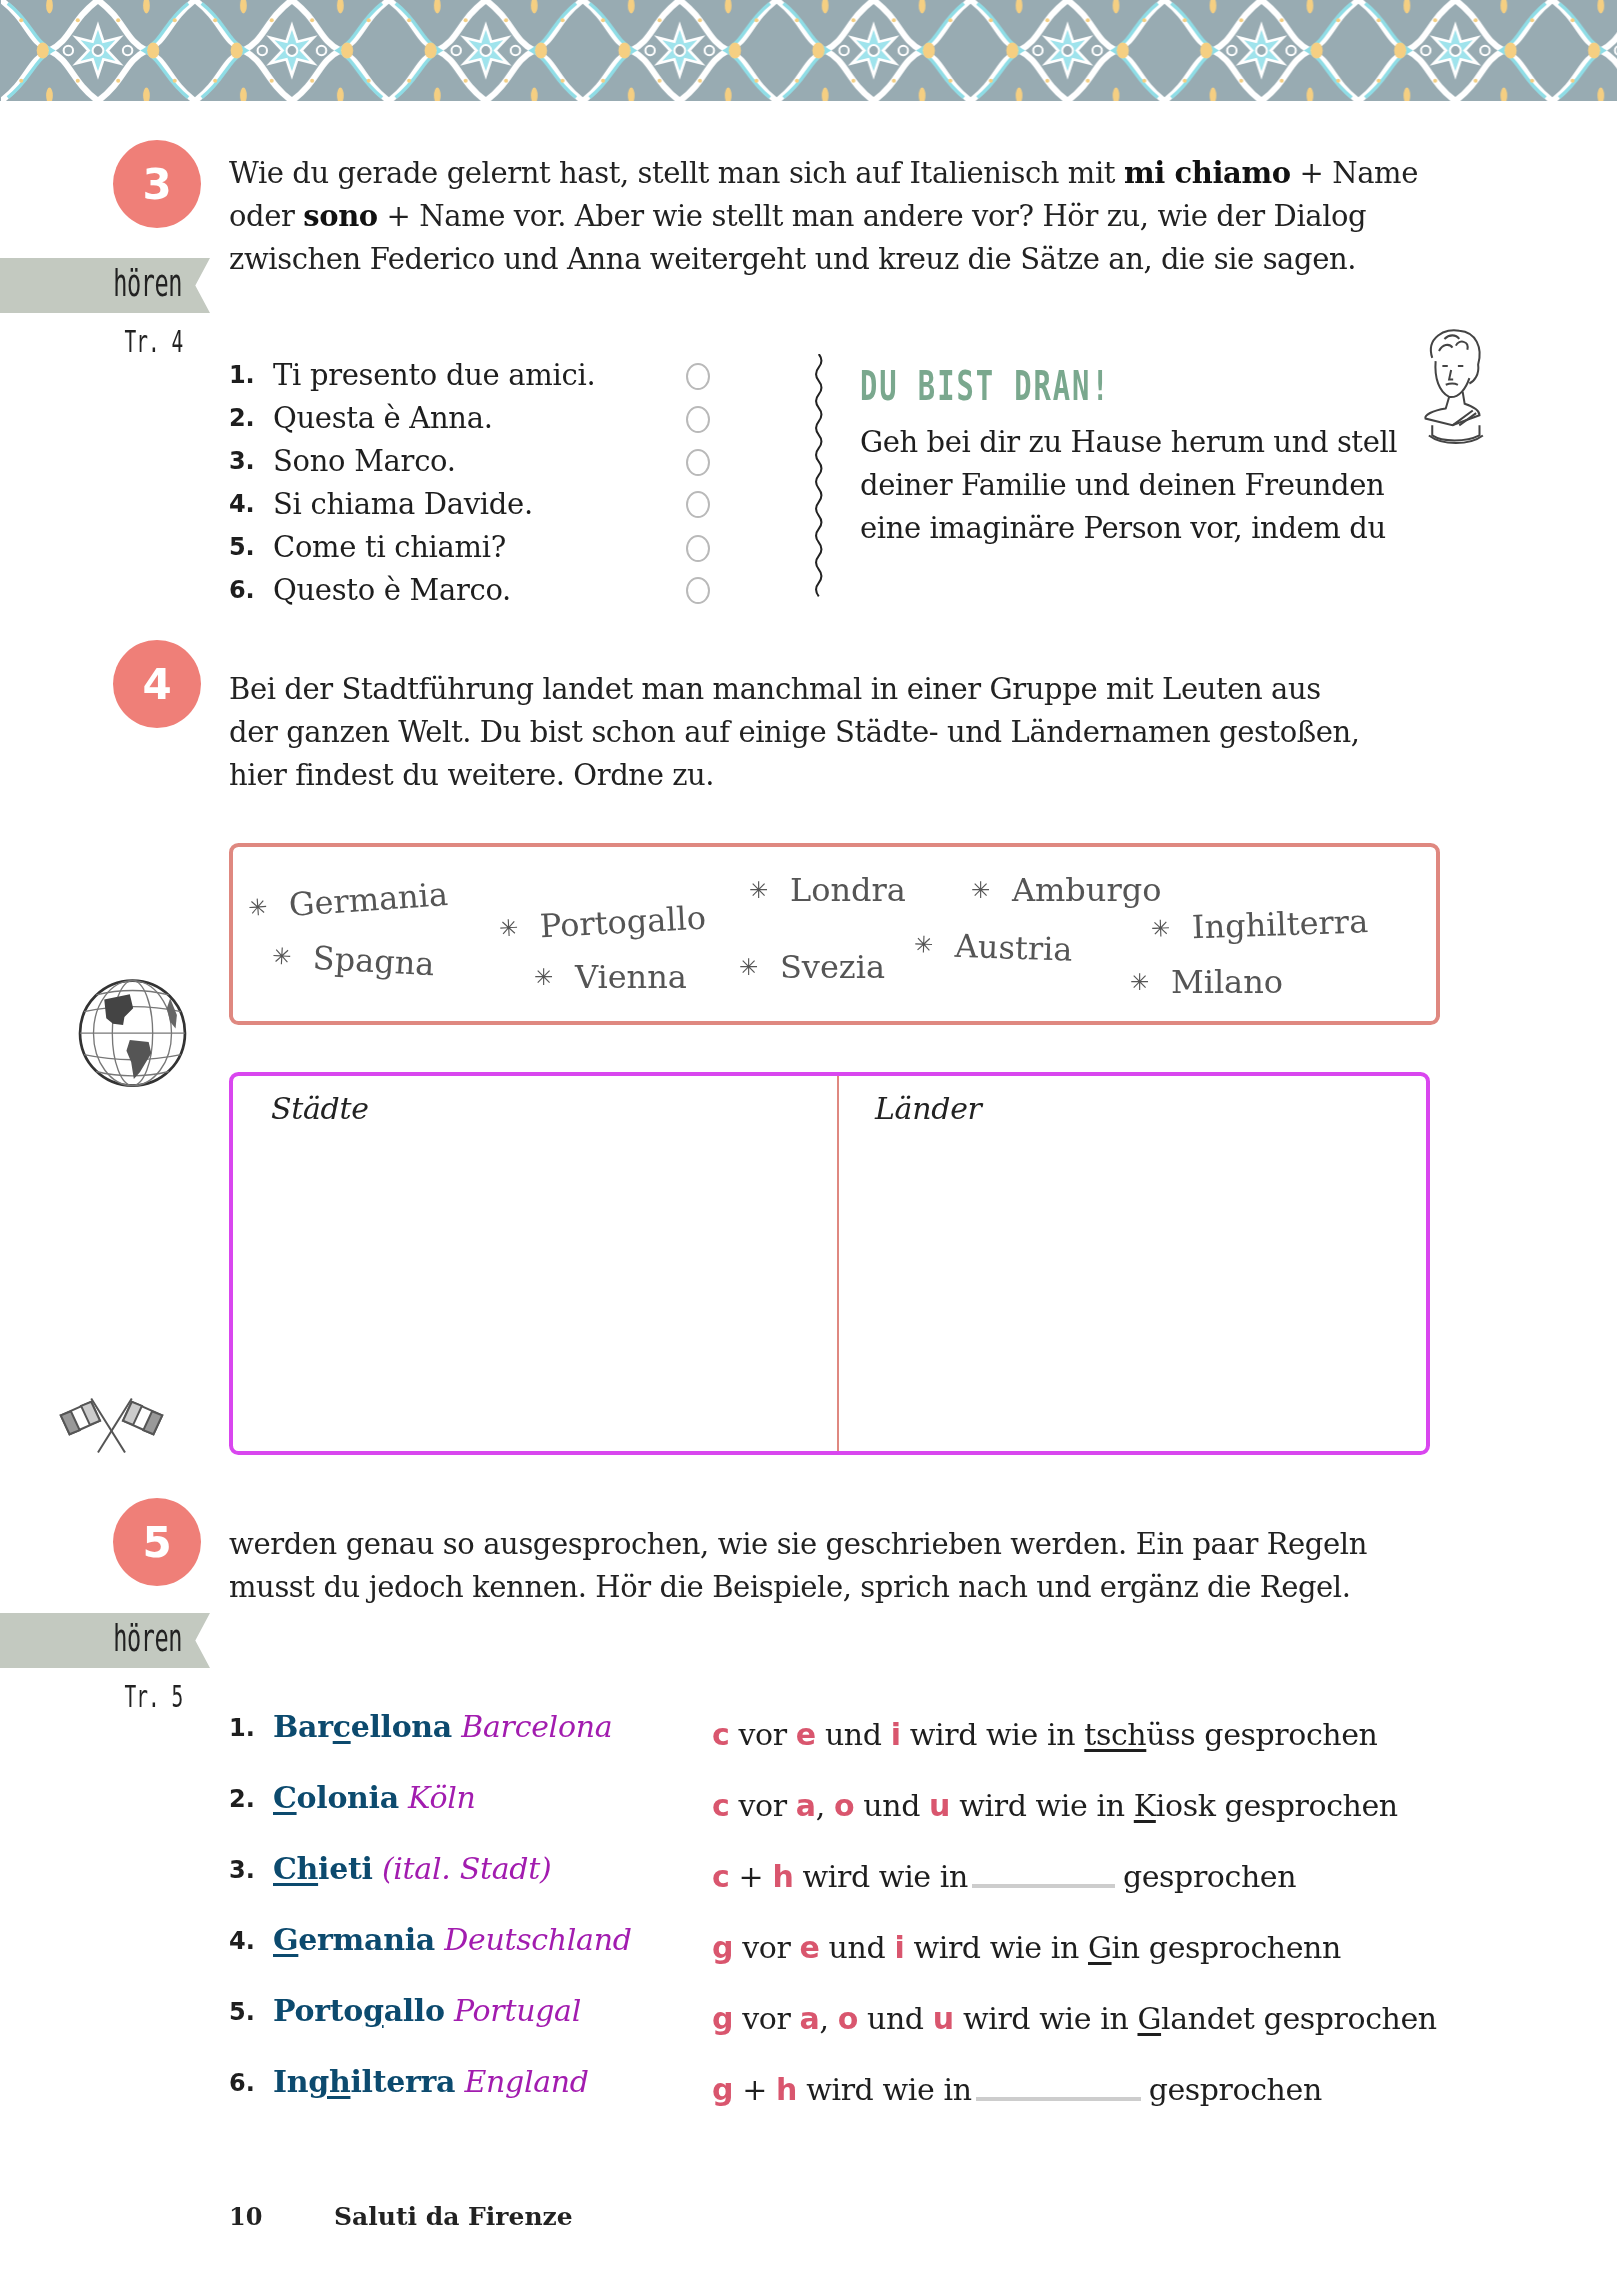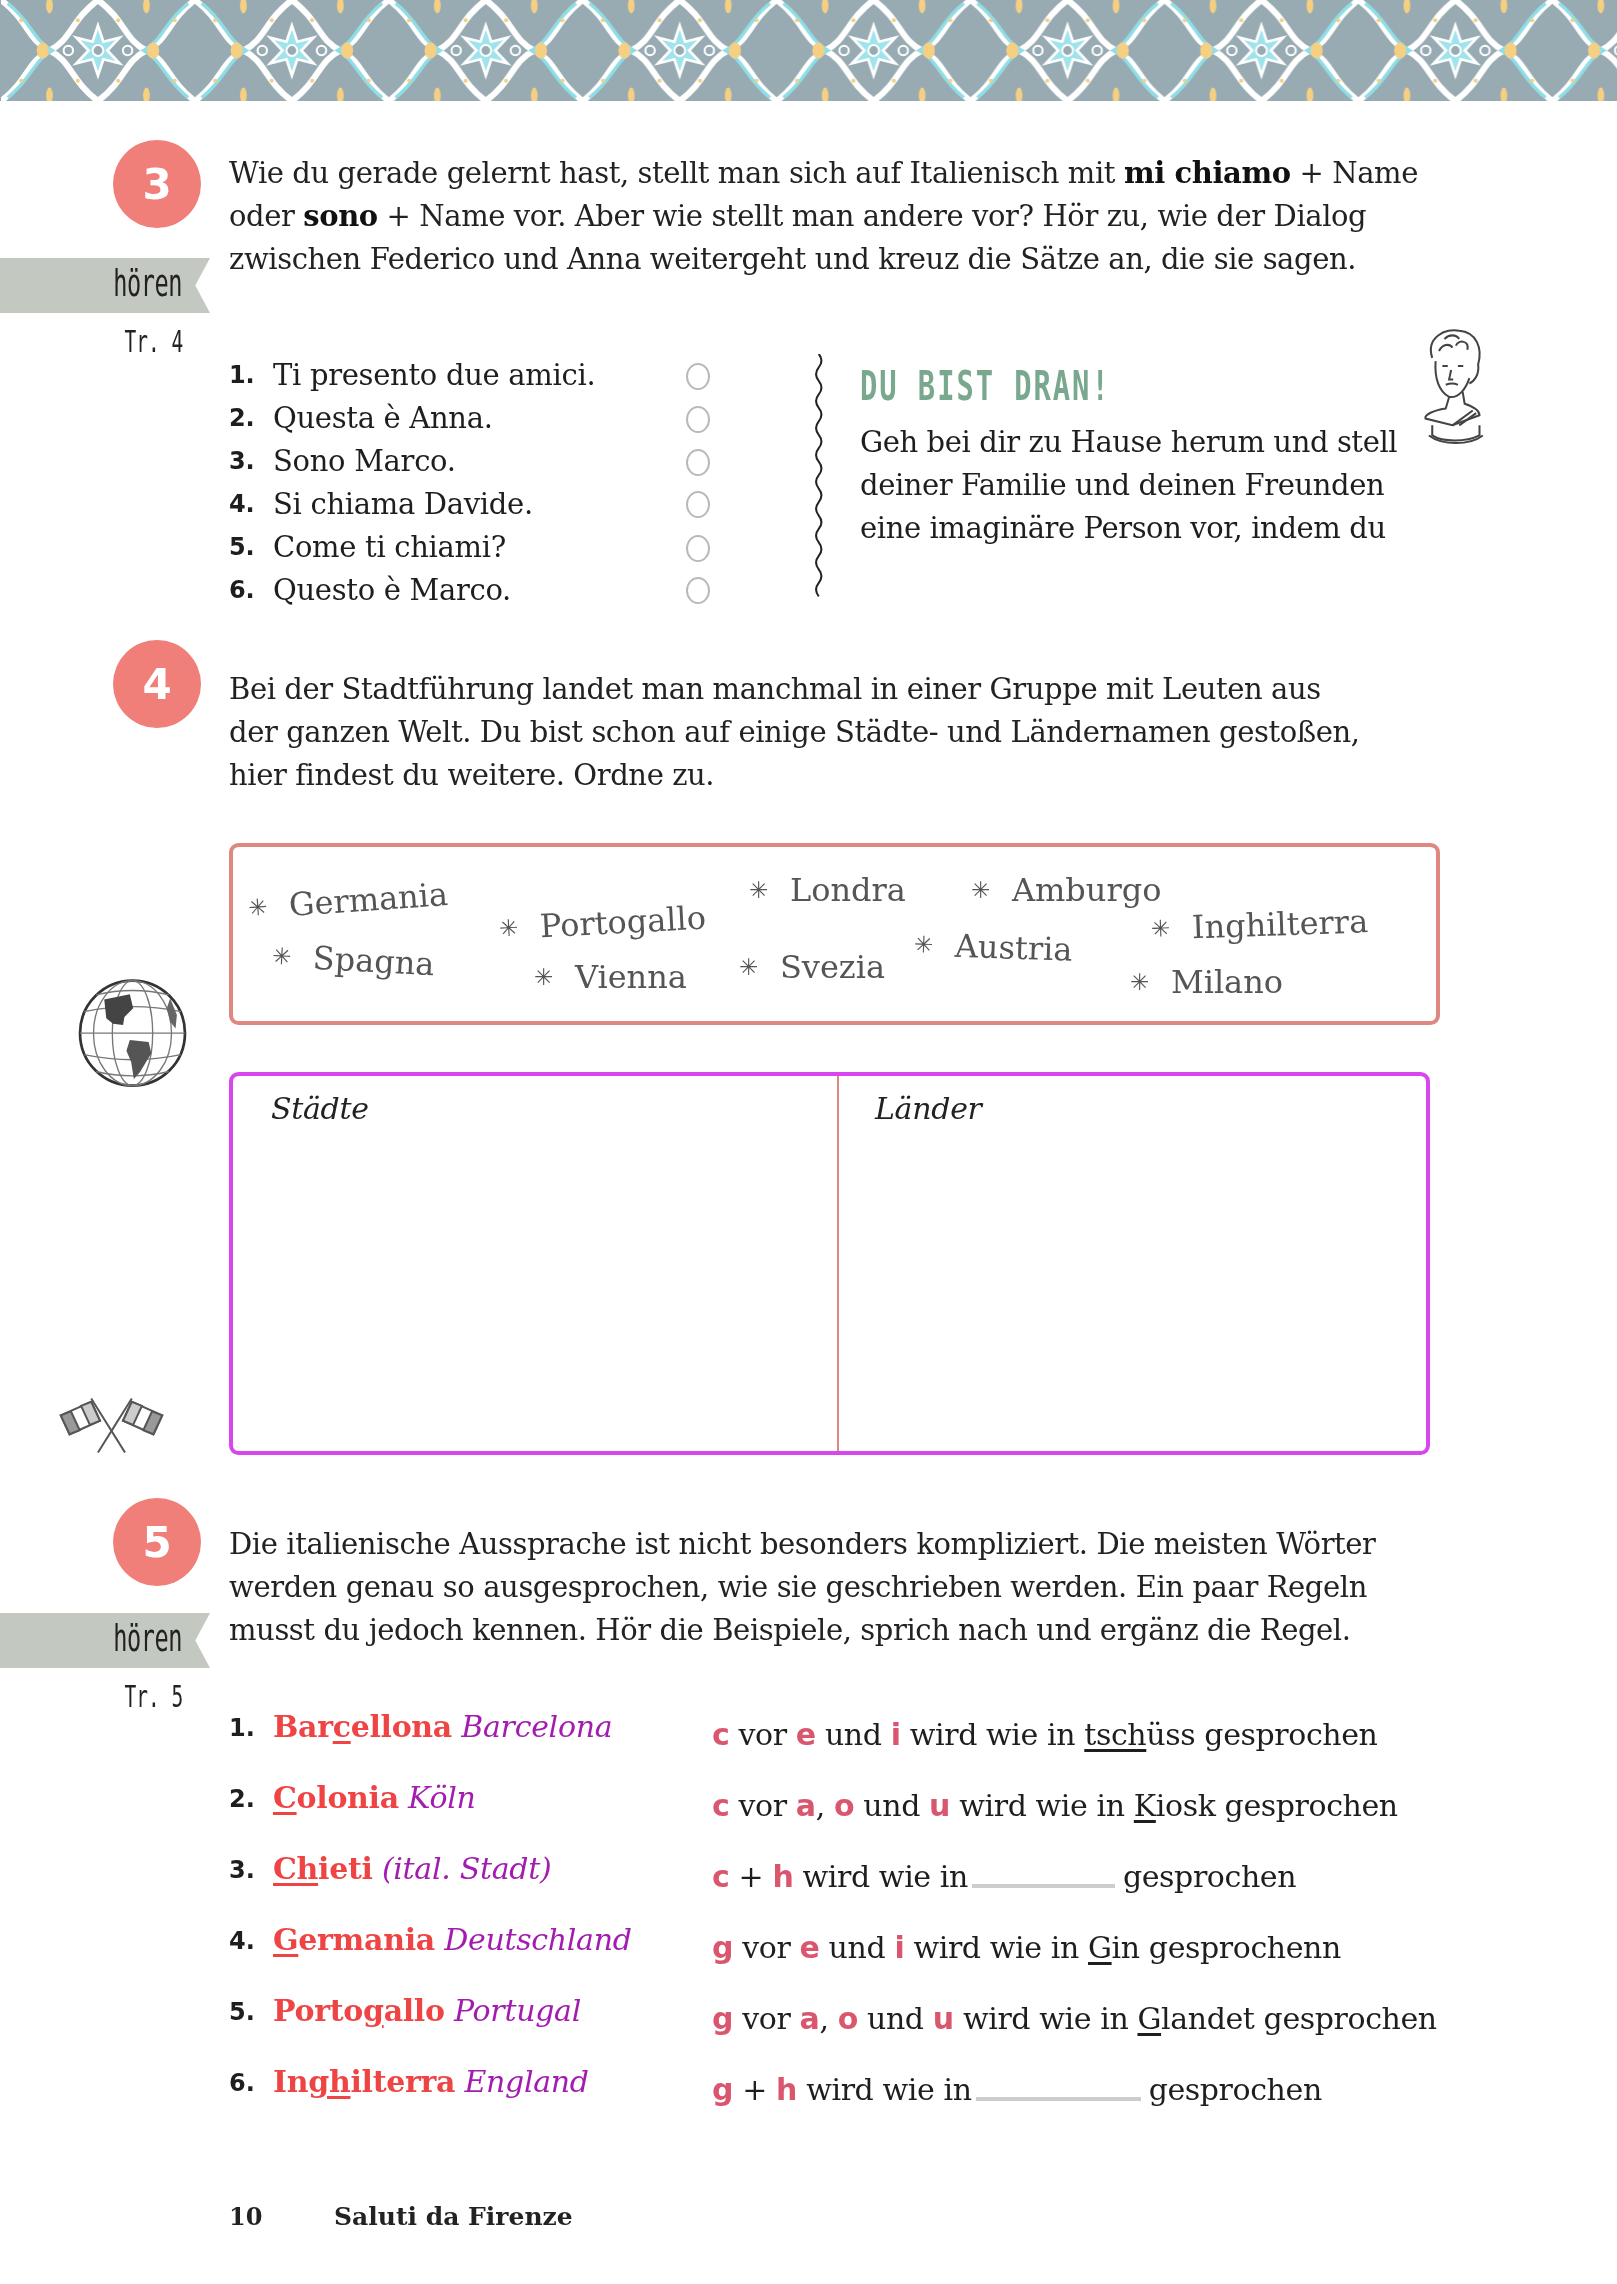--- a/index.html
+++ b/index.html
@@ -69,21 +69,21 @@
     position: absolute; left: 229px; top: 1072px; width: 1201px; height: 383px;
     border: 4px solid #d946ef; border-radius: 9.4px; box-sizing: border-box; font-style: italic;
   }
   .sortbox .divider { position: absolute; left: 604px; top: 0; bottom: 0; width: 2px; background: #df8880; }
   .sortbox .col-head { position: absolute; top: 15px; font-size: 30px; color: #222; letter-spacing: -0.3px; }
 
   .rules { position: absolute; left: 229px; top: 1709px; }
   .rule-row { height: 71px; position: relative; }
   .rule-row .n { position: absolute; left: 0; top: 5.4px; font-family: "DejaVu Sans", sans-serif; font-weight: bold; font-size: 24px; }
   .rule-row .it { position: absolute; left: 44px; top: 0; font-size: 30px; white-space: nowrap; letter-spacing: -0.3px; }
-  .rule-row .it .w { font-weight: bold; color: #ef4444; font-family: "DejaVu Serif", serif; }
+  .rule-row .it .w { font-weight: bold; color: #0c4a6e; font-family: "DejaVu Serif", serif; }
   .rule-row .it .w u { text-decoration-thickness: 2.7px; text-underline-offset: 4px; }
   .rule-row .it .tr { font-style: italic; color: #a21caf; }
   .rule-row .rule { position: absolute; left: 483px; top: 8px; font-size: 30px; white-space: nowrap; letter-spacing: -0.4px; }
   .rule .p { color: #d9566e; font-weight: bold; font-family: "DejaVu Sans", sans-serif; }
   .rule u { text-underline-offset: 4px; }
   .blank { display: inline-block; width: 143px; height: 4px; background: #cdcdcd; vertical-align: middle; margin: 0 8px 0 4px; position: relative; top: 6.7px; }
   .blank.long { width: 165px; }
 
   .footer { position: absolute; top: 2202px; font-family: "DejaVu Serif", serif; font-weight: bold; font-size: 24px; color: #222; }
 </style>
@@ -280,21 +280,20 @@
   </g>
 </svg>
 
 <div class="num-badge" style="left:113px; top:1498px;">5</div>
 <div class="tag" style="top:1613px;">
   <span>hören</span>
 </div>
 <div class="track" style="right:1435px; top:1679px;">Tr. 5</div>
 
 <div class="para" style="top:1523px;">
-  <div>Die italienische Aussprache ist nicht besonders kompliziert. Die meisten Wörter</div>
   <div>werden genau so ausgesprochen, wie sie geschrieben werden. Ein paar Regeln</div>
   <div>musst du jedoch kennen. Hör die Beispiele, sprich nach und ergänz die Regel.</div>
 </div>
 
 <div class="rules">
 
   <div class="rule-row">
     <span class="n">1.</span>
     <span class="it"><span class="w"><span>Bar</span><u>c</u><span>ellona</span></span> <span class="tr">Barcelona</span></span>
     <span class="rule"><span class="p">c</span><span> vor </span><span class="p">e</span><span> und </span><span class="p">i</span><span> wird wie in </span><u>tsch</u><span>üss</span><span> gesprochen</span></span>

